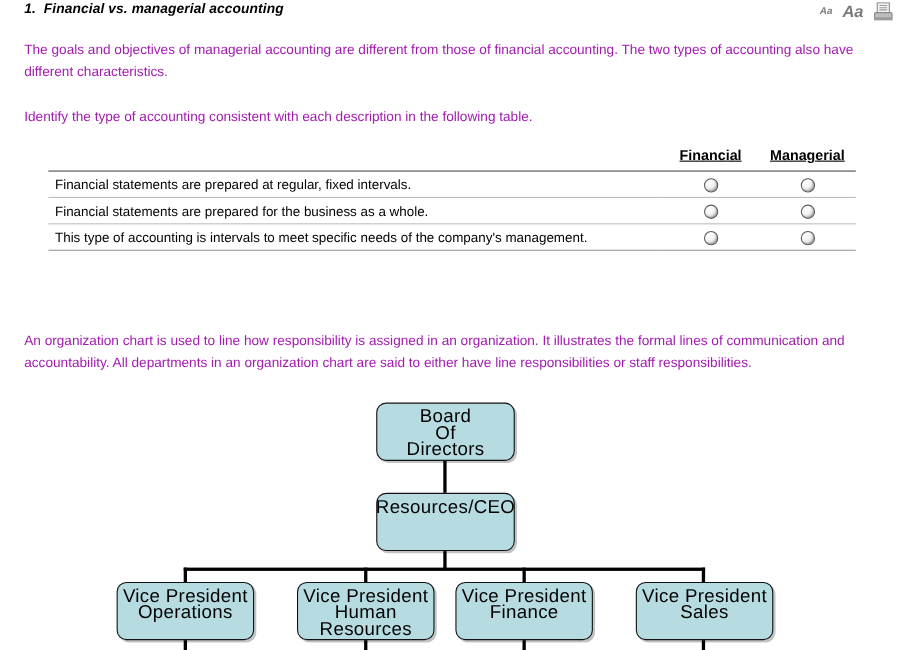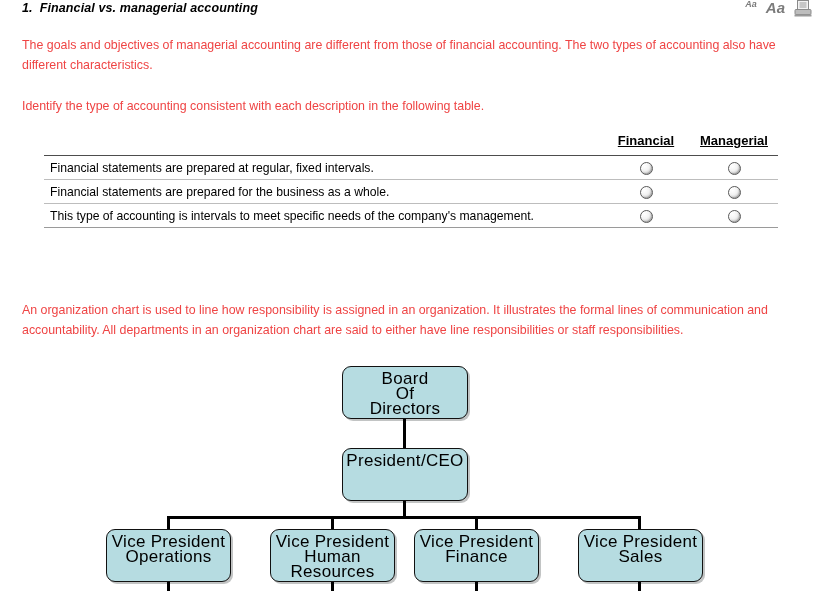--- a/index.html
+++ b/index.html
@@ -31,21 +31,21 @@
     font-size: 12.5px;
     font-weight: bold;
     letter-spacing: 0.1px;
     white-space: pre;
   }
   .tool-cluster {
     position: absolute;
     right: 8px; top: 0px;
     height: 20px;
     display: flex;
-    align-items: flex-start;
+    align-items: center;
     gap: 9px;
   }
   .aa-small {
     font-size: 9px;
     font-weight: bold;
     color: #7b7b7b;
     line-height: 1;
     cursor: pointer;
   }
   .aa-large {
@@ -59,21 +59,21 @@
     width: 18px; height: 17px;
     position: relative;
     cursor: pointer;
   }
 
   
   .para {
     position: absolute;
     font-size: 12.4px;
     line-height: 20px;
-    color: #ef4444;
+    color: #a21caf;
   }
   #intro-para { left: 22px; top: 35px; width: 775px; }
   #identify-para { left: 22px; top: 96px; width: 775px; }
   #orgchart-para { left: 22px; top: 300px; width: 775px; }
 
   
   .acct-table {
     position: absolute;
     left: 44px;
     top: 133px;
@@ -203,21 +203,21 @@
 <div class="para" id="orgchart-para">An organization chart is used to line how responsibility is assigned in an organization. It illustrates the formal lines of communication and accountability. All departments in an organization chart are said to either have line responsibilities or staff responsibilities.</div>
 
 <div id="org-chart">
 
   <div class="org-box" style="left:342px; top:11px; width:126px; height:53px;">Board
 Of
 Directors</div>
 
   <div class="connector" style="left:403px; top:64px; width:3px; height:29px;"></div>
 
-  <div class="org-box" style="left:342px; top:93px; width:126px; height:53px;">President/CEO</div>
+  <div class="org-box" style="left:342px; top:93px; width:126px; height:53px;">Resources/CEO</div>
 
   <div class="connector" style="left:403px; top:146px; width:3px; height:17px;"></div>
 
   <div class="connector" style="left:167px; top:161px; width:474px; height:3px;"></div>
 
   <div class="connector" style="left:167px; top:161px; width:3px; height:14px;"></div>
   <div class="connector" style="left:331px; top:161px; width:3px; height:14px;"></div>
   <div class="connector" style="left:475px; top:161px; width:3px; height:14px;"></div>
   <div class="connector" style="left:638px; top:161px; width:3px; height:14px;"></div>
 

